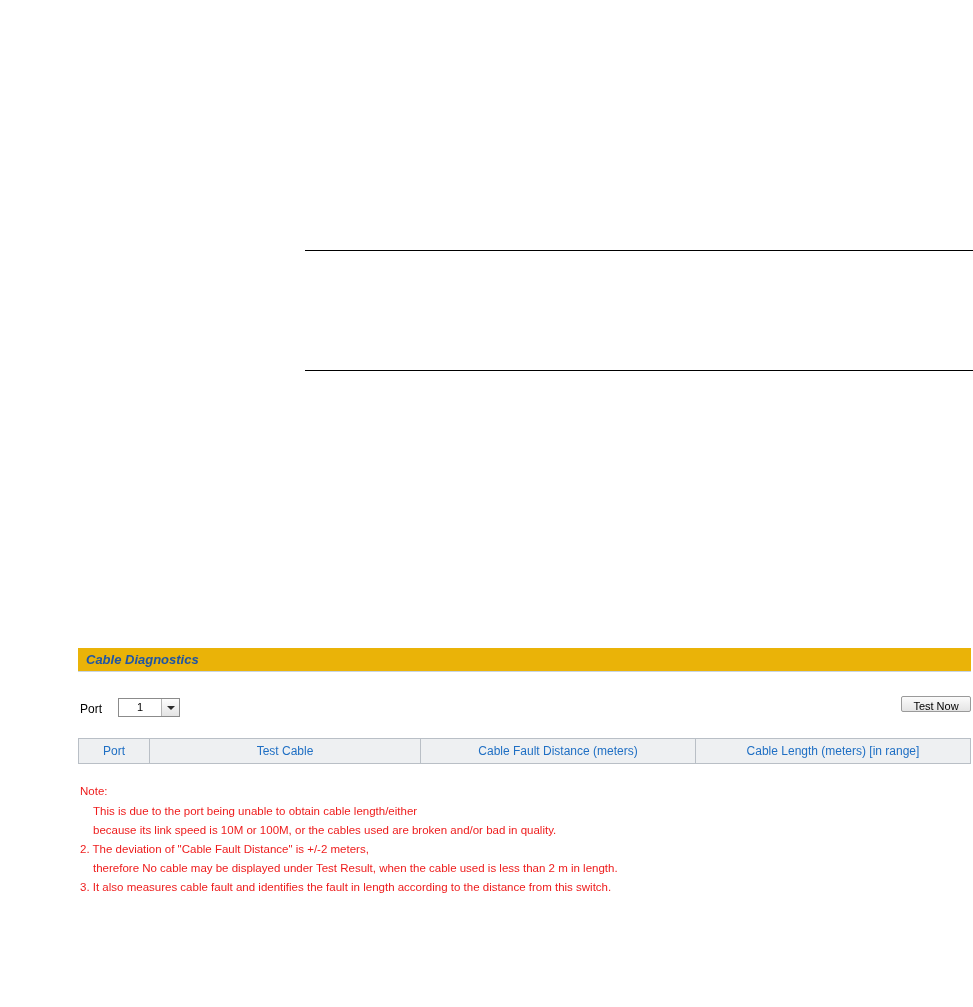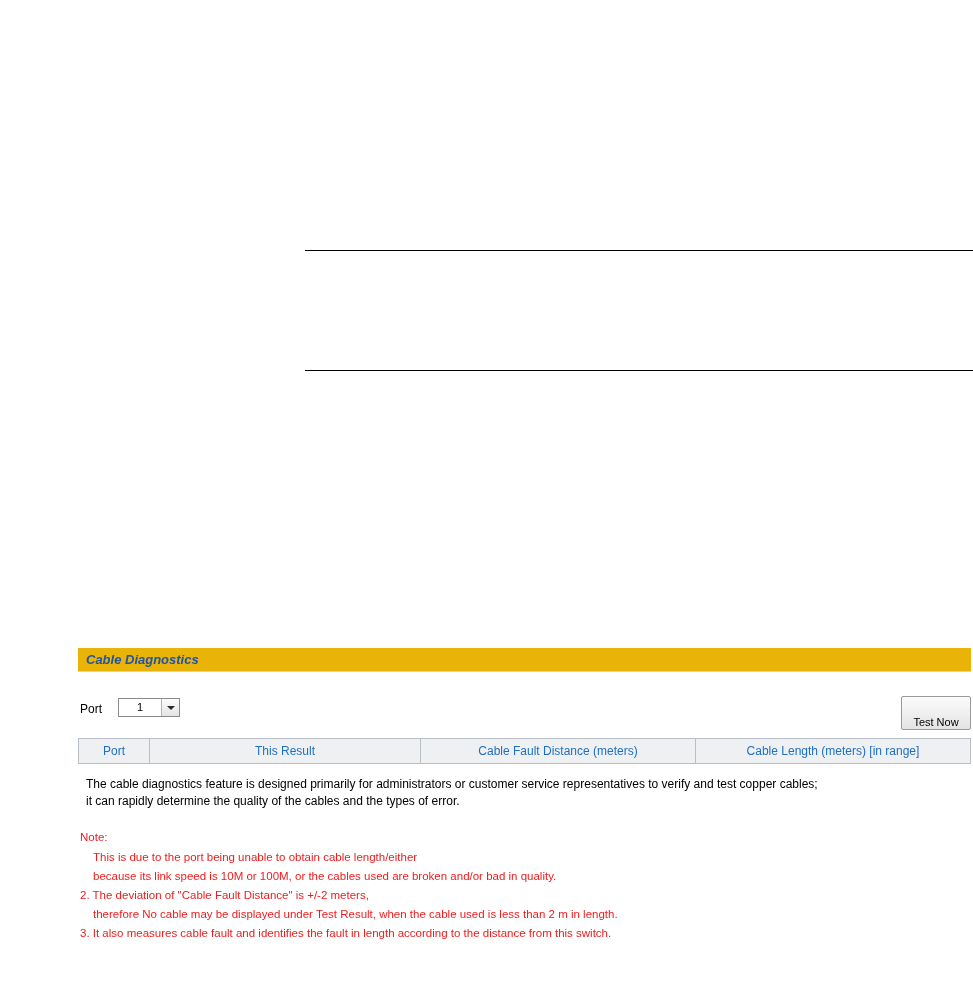--- a/index.html
+++ b/index.html
@@ -104,21 +104,21 @@
     border-top: 4px solid #2b2b2b;
   }
 
   .test-now-btn {
     position: absolute;
     right: 0;
     top: 0;
     min-width: 70px;
     height: 16px;
     line-height: 18px;
-    padding: 16px 8px;
+    padding: 0 8px;
     font-size: 11px;
     text-align: center;
     color: #000;
     background: linear-gradient(#fbfbfb, #e4e4e4);
     border: 1px solid #9a9a9a;
     border-radius: 2px;
     box-sizing: border-box;
     cursor: pointer;
     margin-left: 35px;
   }
@@ -185,32 +185,28 @@
       <span class="port-select-arrow"></span>
     </div>
 
     <div class="test-now-btn">Test Now</div>
   </div>
 
   <table class="results">
     <thead>
       <tr>
         <th class="col-port">Port</th>
-        <th class="col-result">This Result</th>
+        <th class="col-result">Test Cable</th>
         <th class="col-fault">Cable Fault Distance (meters)</th>
         <th class="col-length">Cable Length (meters) [in range]</th>
       </tr>
     </thead>
     <tbody></tbody>
   </table>
 
-  <div class="description">
-    <div>The cable diagnostics feature is designed primarily for administrators or customer service representatives to verify and test copper cables;</div>
-    <div>it can rapidly determine the quality of the cables and the types of error.</div>
-  </div>
 
   <div class="notes">
     <div class="notes-heading">Note:</div>
     <div class="note-line note-indent">This is due to the port being unable to obtain cable length/either</div>
     <div class="note-line note-indent">because its link speed is 10M or 100M, or the cables used are broken and/or bad in quality.</div>
     <div class="note-line">2. The deviation of "Cable Fault Distance" is +/-2 meters,</div>
     <div class="note-line note-indent">therefore No cable may be displayed under Test Result, when the cable used is less than 2 m in length.</div>
     <div class="note-line">3. It also measures cable fault and identifies the fault in length according to the distance from this switch.</div>
   </div>
 

